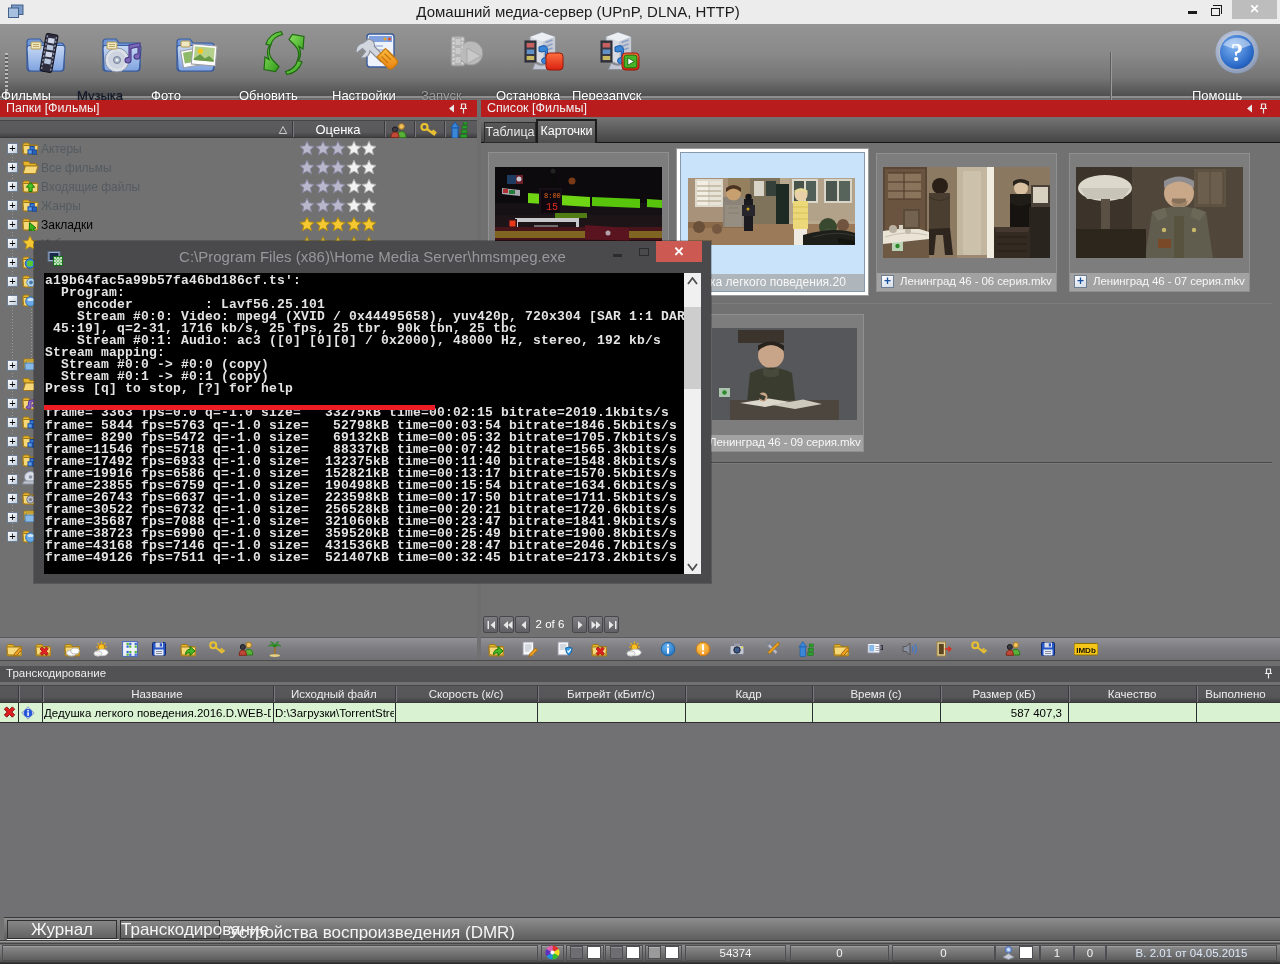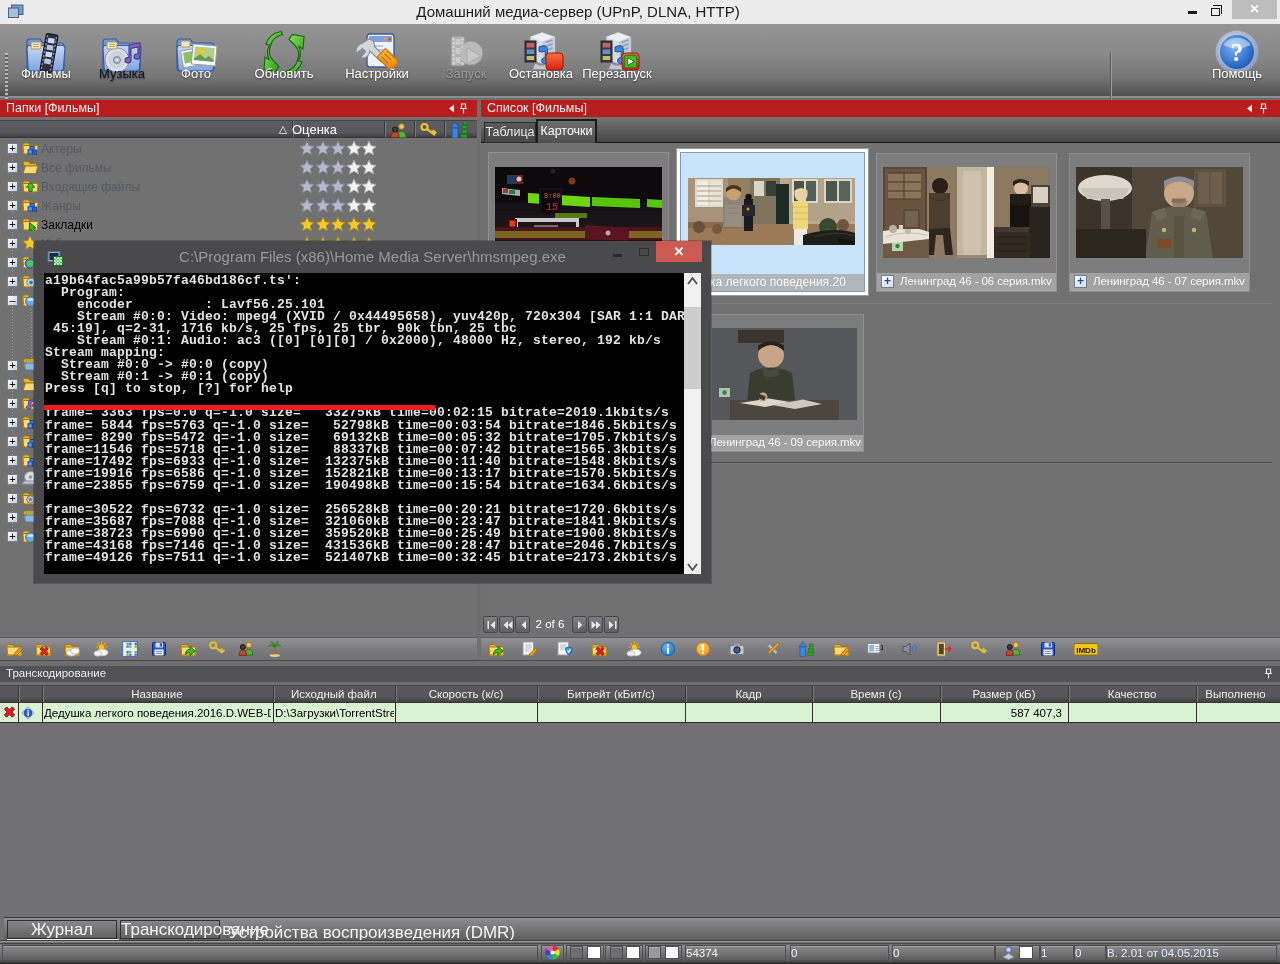--- a/index.html
+++ b/index.html
@@ -6,21 +6,21 @@
 #titlebar{position:absolute;left:0;top:0;width:1280px;height:24px;background:#ececec}
 #title{position:absolute;left:0;top:3px;width:1156px;text-align:center;font-size:15px;color:#1c1c1c}
 #closebtn{position:absolute;left:1232px;top:0;width:45px;height:19px;background:#bdbdbd}
 #closebtn:before{content:"\2715";position:absolute;left:0;top:2px;width:45px;text-align:center;color:#fff;font-size:12px;font-weight:bold}
 #minbtn{position:absolute;left:1188px;top:11px;width:9px;height:2.5px;background:#1a1a1a}
 #maxbtn{position:absolute;left:1211px;top:8px;width:9px;height:8px;border:1.5px solid #1a1a1a;background:#ececec}
 #maxbtn:before{content:"";position:absolute;left:1px;top:-4.5px;width:8px;height:8px;border:1.5px solid #1a1a1a;border-bottom:none;border-left:none}
 #toolbar{position:absolute;left:0;top:24px;width:1280px;height:75px;background:linear-gradient(180deg,#949494 0%,#898989 40%,#757575 72%,#4f4f4f 96%,#8e8e8e 96.5%,#8e8e8e 98%,#565656 100%)}
 #grip{position:absolute;left:5px;top:29px;width:2.5px;height:62px;background:repeating-linear-gradient(180deg,#bababa 0 2px,#5e5e5e 2px 4px)}
 .tbtn{position:absolute;top:28px;text-align:center;color:#fff;font-size:13px}
-.tbtn .lab{position:absolute;top:38px;width:100%;text-align:center;text-shadow:0 1px 2px rgba(0,0,0,.55);white-space:nowrap}
+.tbtn .lab{position:absolute;top:60px;width:100%;text-align:left;text-shadow:0 1px 2px rgba(0,0,0,.55);white-space:nowrap}
 .tbtn svg{position:absolute;top:2px;left:50%;transform:translateX(-50%)}
 #tsep{position:absolute;left:1110px;top:28px;width:2px;height:62px;background:linear-gradient(90deg,#5c5c5c 50%,#9a9a9a 50%)}
 .phead{position:absolute;top:100px;height:17px;background:#b91c1c;color:#f0f0f0;font-size:12.5px;line-height:16px;padding-left:6px}
 #colhead{position:absolute;left:0;top:120px;width:477px;height:18px;background:linear-gradient(180deg,#5c5c5e 0%,#59595b 70%,#414143 100%);border-top:1px solid #454547;border-bottom:1px solid #39393b}
 .cheadsep{position:absolute;top:0;width:1px;height:16px;background:#3a3a3c;box-shadow:1px 0 0 #78787c}
 #tree{position:absolute;left:0;top:138px;width:477px;height:499px;background:#717171}
 .trow{position:absolute;left:0;width:477px;height:19px}
 .plus{position:absolute;left:7px;top:4px;width:11px;height:11px;background:linear-gradient(135deg,#ffffff,#c2cedd);border:1px solid #6e7e92;color:#000;font-size:11px;line-height:8px;text-align:center}
 .ticon{position:absolute;left:22px;top:1px}
 .tlab{position:absolute;left:41px;top:3px;font-size:12px;color:#545b60}
@@ -41,21 +41,21 @@
 #bhead{position:absolute;left:0;top:666px;width:1280px;height:16px;background:#525254;color:#ececec;font-size:11.5px;line-height:15px;padding-left:6px}
 #thead{position:absolute;left:0;top:685px;width:1280px;height:18px;background:linear-gradient(180deg,#59595b 0%,#565658 70%,#414143 100%);border-top:1px solid #454547;border-bottom:1px solid #39393b}
 #thead .lab{position:absolute;top:2px;color:#ececec;font-size:11.5px;width:200px;text-align:center}
 #thead .sep{position:absolute;top:0;width:1px;height:16px;background:#3a3a3c;box-shadow:1px 0 0 #78787c}
 #grow{position:absolute;left:0;top:703px;width:1280px;height:19.5px;background:#d9f2d2;border-bottom:1.5px solid #2c2c2e;font-size:11.5px;color:#000}
 #grow .sep{position:absolute;top:0;width:1px;height:19.5px;background:#2e2e30}
 #wstrip{position:absolute;left:0;top:723px;width:1280px;height:6px;background:#717173}
 #bgrey{position:absolute;left:0;top:729px;width:1280px;height:188px;background:#717173}
 #btabs{position:absolute;left:4px;top:917px;width:1280px;height:23px;background:linear-gradient(180deg,#8d8d8d,#5e5e5e);border-top:1px solid #3a3a3c;color:#f4f4f4;font-size:17px}
 #status{position:absolute;left:0;top:940px;width:1280px;height:24px;background:linear-gradient(180deg,#3e3e3e 0,#3e3e3e 1px,#9a9a9a 1.5px,#9a9a9a 2px,#474747 3px,#474747 4px,#8e8e8e 5px,#5a5a5a 21px,#454545 22px,#2d2d2d 23px,#2d2d2d 24px);color:#f4f4f4;font-size:11.5px}
-.sseg{position:absolute;top:5px;height:16px;border:1px solid #4e4e52;box-shadow:inset 0 1px 1px rgba(255,255,255,.2);line-height:14px}
+.sseg{position:absolute;top:5px;height:16px;border:1px solid #4e4e52;box-shadow:inset 0 1px 1px rgba(255,255,255,.2);text-align:center;line-height:14px}
 #console{position:absolute;left:34px;top:241px;width:677px;height:342px;background:#4a4a4c;z-index:50;box-shadow:0 0 0 1px rgba(0,0,0,.22)}
 #ctext{position:absolute;left:0;top:7px;width:677px;text-align:center;color:#98989c;font-size:15px;white-space:nowrap}
 #cclose{position:absolute;left:622px;top:0;width:46px;height:21px;background:#cd5a52}
 #cclose:before{content:"\2715";position:absolute;width:46px;text-align:center;top:3px;color:#fff;font-size:13px;font-weight:bold}
 #cmin{position:absolute;left:579px;top:13px;width:9px;height:2.5px;background:#2c2c2e}
 #cmax{position:absolute;left:605px;top:7px;width:10px;height:7.5px;border:1.5px solid #2c2c2e}
 #cblack{position:absolute;left:10px;top:32px;width:640px;height:301px;background:#000;overflow:hidden}
 .cl{position:absolute;left:1px;white-space:pre;font-family:"Liberation Mono",monospace;font-weight:bold;font-size:13px;color:#e4e4e4;letter-spacing:.2px}
 .cl .m{color:#e23ae2}
 .cl .r{color:#ee1c24}
@@ -286,21 +286,21 @@
       <path d="M2.5 1 h4 v4.5 h-4 z M1 5.5 h7 M4.5 5.5 v5" stroke="#e8e8e8" stroke-width="1.2" fill="none"></path>
     </svg></div>
 <div id="colhead">
     <svg class="abs" style="left:278px;top:4px" width="10" height="10" viewBox="0 0 10 10">
       <path d="M5 1.5 L8.7 8.5 L1.3 8.5 Z" fill="none" stroke="#c8c8c8"></path>
     </svg>
     <div class="cheadsep" style="left:292px"></div>
     <div class="cheadsep" style="left:384px"></div>
     <div class="cheadsep" style="left:414px"></div>
     <div class="cheadsep" style="left:444px"></div>
-    <div class="abs" style="left:292px;top:1px;width:92px;color:#fff;font-size:13px">Оценка</div>
+    <div class="abs" style="left:292px;top:1px;width:92px;text-align:center;color:#fff;font-size:13px">Оценка</div>
     <svg class="abs" style="left:390px;top:2px" width="18" height="15" viewBox="0 0 18 15">
       <circle cx="11.5" cy="3.5" r="2.8" fill="#f0c060" stroke="#a87820"></circle>
       <path d="M7 14.5 q0-6 4.5-6 t4.5 6 z" fill="#58b038" stroke="#2a7818"></path>
       <circle cx="5" cy="6.5" r="2.6" fill="#3a3a42" stroke="#1a1a22"></circle>
       <path d="M1 14.5 q0-5.5 4-5.5 t4 5.5 z" fill="#c04838" stroke="#802818"></path>
     </svg>
     <svg class="abs" style="left:420px;top:2px" width="18" height="14" viewBox="0 0 18 14">
       <circle cx="4.5" cy="4" r="3" fill="none" stroke="#e8c030" stroke-width="2.2"></circle>
       <path d="M7 6 l8 6 M11.5 9.5 l3-2.2 M13.5 11 l2.7-2" stroke="#e8c030" stroke-width="2.2" fill="none"></path>
     </svg>
@@ -1089,20 +1089,21 @@
       <div class="cl" style="top:84.3px">  Stream #0:0 -&gt; #0:0 (copy)</div>
       <div class="cl" style="top:96.3px">  Stream #0:1 -&gt; #0:1 (copy)</div>
       <div class="cl" style="top:108.4px">Press [q] to stop, [?] for help</div>
       <div class="cl" style="top:132.4px">frame= 3363 fps=0.0 q=-1.0 size=   33275kB time=00:02:15 bitrate=2019.1kbits/s</div>
       <div class="cl" style="top:144.5px">frame= 5844 fps=5763 q=-1.0 size=   52798kB time=00:03:54 bitrate=1846.5kbits/s</div>
       <div class="cl" style="top:156.5px">frame= 8290 fps=5472 q=-1.0 size=   69132kB time=00:05:32 bitrate=1705.7kbits/s</div>
       <div class="cl" style="top:168.6px">frame=11546 fps=5718 q=-1.0 size=   88337kB time=00:07:42 bitrate=1565.3kbits/s</div>
       <div class="cl" style="top:180.6px">frame=17492 fps=6933 q=-1.0 size=  132375kB time=00:11:40 bitrate=1548.8kbits/s</div>
       <div class="cl" style="top:192.6px">frame=19916 fps=6586 q=-1.0 size=  152821kB time=00:13:17 bitrate=1570.5kbits/s</div>
       <div class="cl" style="top:204.7px">frame=23855 fps=6759 q=-1.0 size=  190498kB time=00:15:54 bitrate=1634.6kbits/s</div>
+      <div class="cl" style="top:216.7px">frame=26743 fps=6637 q=-1.0 size=  223598kB time=00:17:50 bitrate=1711.5kbits/s</div>
       <div class="cl" style="top:228.8px">frame=30522 fps=6732 q=-1.0 size=  256528kB time=00:20:21 bitrate=1720.6kbits/s</div>
       <div class="cl" style="top:240.8px">frame=35687 fps=7088 q=-1.0 size=  321060kB time=00:23:47 bitrate=1841.9kbits/s</div>
       <div class="cl" style="top:252.8px">frame=38723 fps=6990 q=-1.0 size=  359520kB time=00:25:49 bitrate=1900.8kbits/s</div>
       <div class="cl" style="top:264.9px">frame=43168 fps=7146 q=-1.0 size=  431536kB time=00:28:47 bitrate=2046.7kbits/s</div>
       <div class="cl" style="top:276.9px">frame=49126 fps=7511 q=-1.0 size=  521407kB time=00:32:45 bitrate=2173.2kbits/s</div>
       <div id="redbar"></div>
     </div>
     <div id="cscroll">
       <svg class="abs" style="left:3px;top:4px" width="11" height="8" viewBox="0 0 11 8">
         <path d="M1 7 L5.5 1 L10 7" stroke="#505050" stroke-width="1.8" fill="none"></path>

